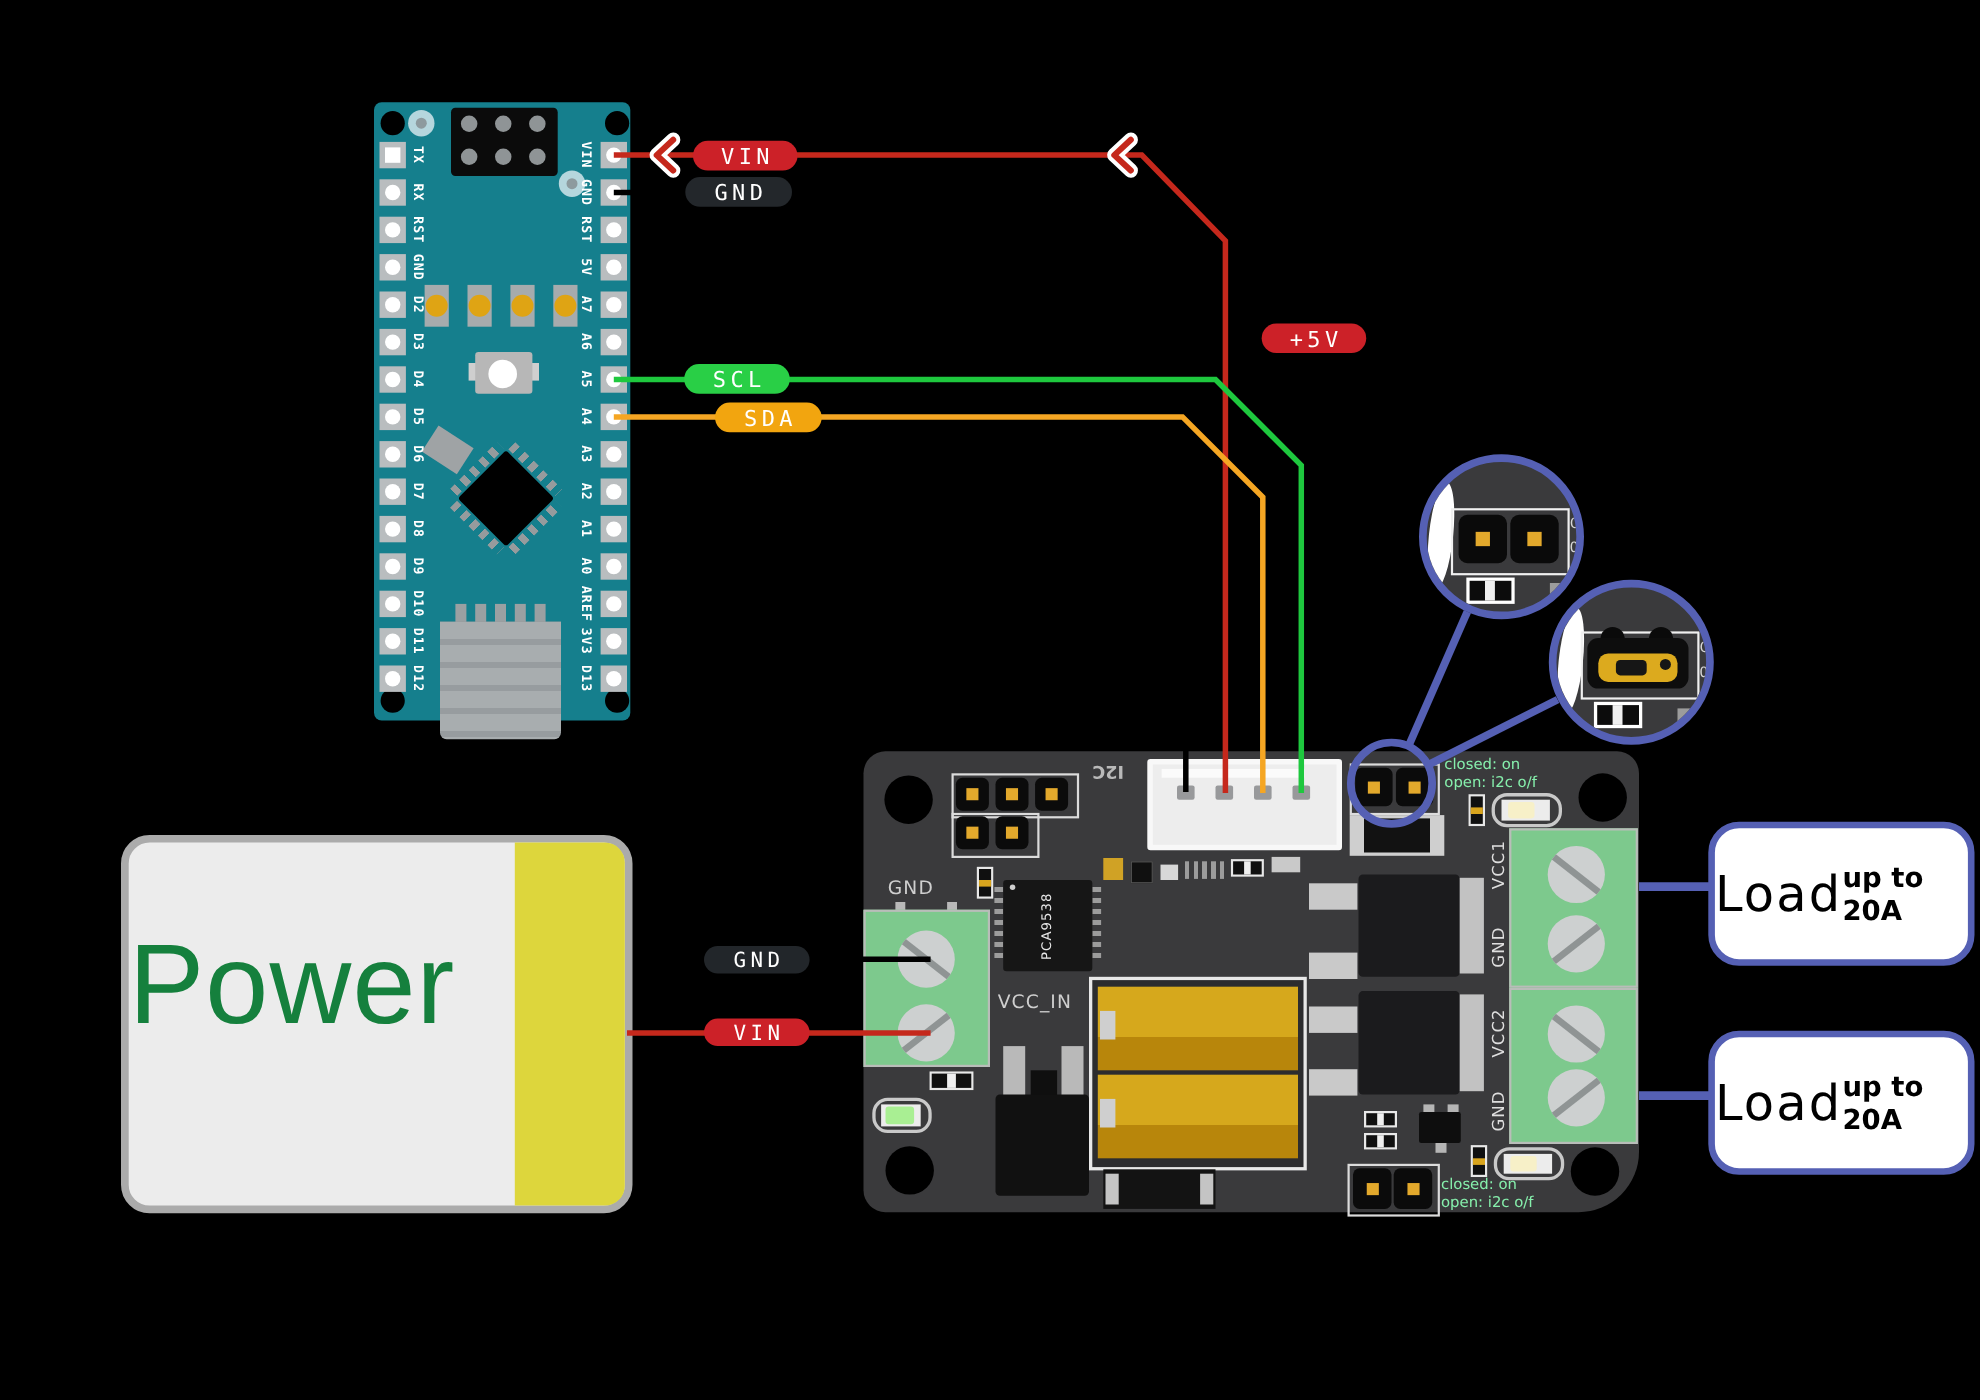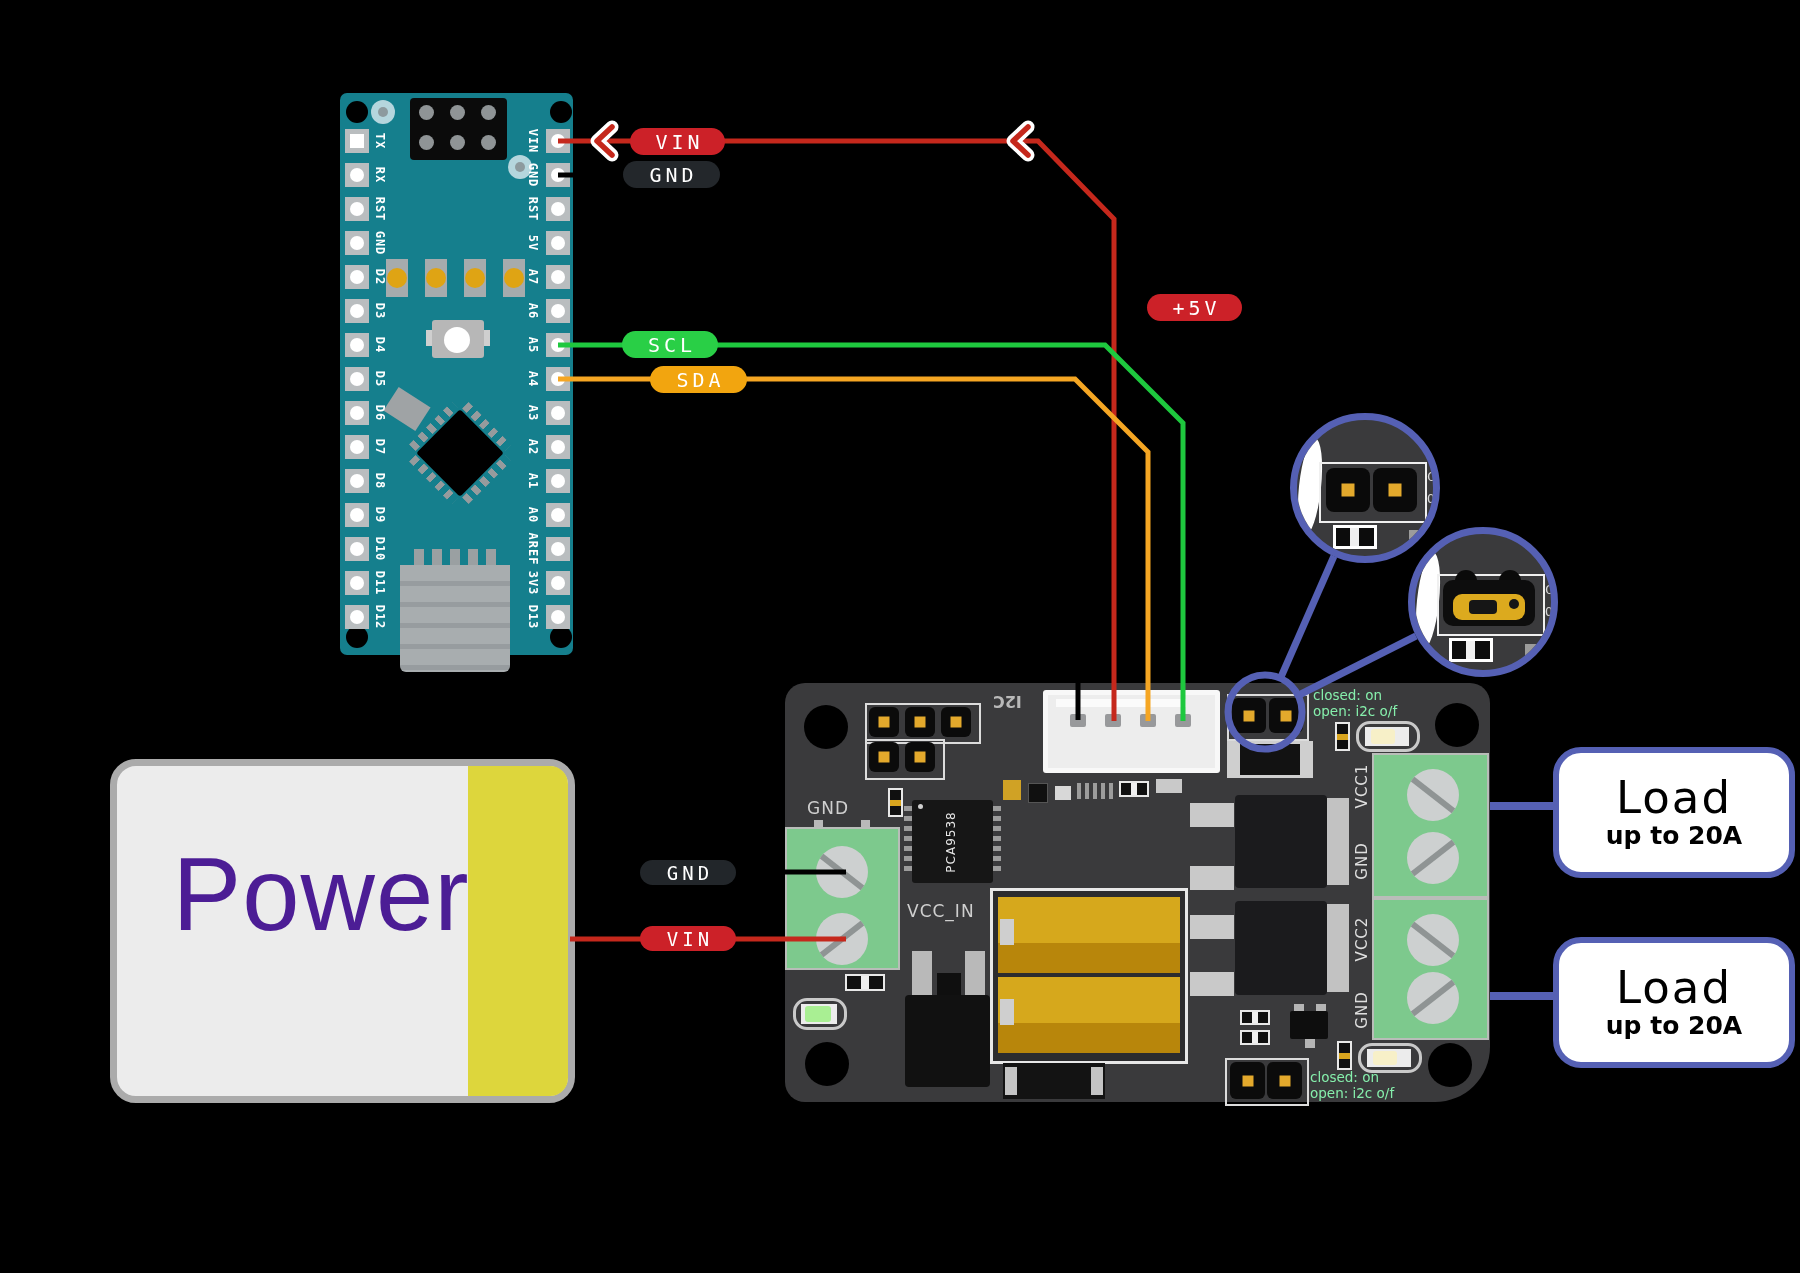--- a/index.html
+++ b/index.html
@@ -55,26 +55,26 @@
   .crescent{position:absolute;left:2px;top:18px;width:22px;height:98px;background:#fff;border-radius:50%;transform:rotate(6deg);}
   .co{position:absolute;color:#d6d6d6;font:13px "DejaVu Sans Mono",monospace;}
   .cjpin{position:absolute;background:#0a0a0a;border-radius:8px;}
   .cjpin::after{content:"";position:absolute;width:13px;height:13px;left:50%;top:50%;transform:translate(-50%,-50%);background:#e3a92c;}
   .cres{position:absolute;width:44px;height:24px;background:#0c0c0c;border:3px solid #fff;box-sizing:border-box;}
   .cres::after{content:"";position:absolute;top:0;bottom:0;left:38%;width:22%;background:#efefef;}
   
   #power{position:absolute;left:110px;top:759px;width:465px;height:344px;background:#ececec;
          border:7px solid #ababab;border-radius:26px;box-sizing:border-box;z-index:2;}
   #power .stripe{position:absolute;right:0;top:0;bottom:0;width:100px;background:#ddd63c;border-radius:0 18px 18px 0;}
-  .ptitle{position:absolute;left:0;width:360px;top:70px;text-align:center;color:#4c1d95;
-          font:103px "Liberation Sans",sans-serif;letter-spacing:1px;padding-left:24px;}
+  .ptitle{position:absolute;left:0;width:360px;top:70px;color:#15803d;
+          font:103px "Liberation Sans",sans-serif;letter-spacing:1px;}
   .psub{position:absolute;left:0;width:360px;top:182px;text-align:center;color:#141414;
         font:bold 54px "Liberation Sans",sans-serif;}
   .load{position:absolute;left:1553px;width:242px;height:131px;background:#fff;border:6px solid #5560b4;
-        border-radius:28px;box-sizing:border-box;display:flex;flex-direction:column;align-items:center;justify-content:center;z-index:5;}
+        border-radius:28px;box-sizing:border-box;display:flex;flex-direction:row;align-items:center;justify-content:center;z-index:5;}
   .load .t{font:45px "DejaVu Sans",sans-serif;color:#000;line-height:46px;letter-spacing:2px;}
   .load .s{font:bold 25px "DejaVu Sans",sans-serif;color:#000;line-height:30px;}
   #wires{position:absolute;left:0;top:0;z-index:4;pointer-events:none;}
 </style>
 </head>
 <body>
 
 <div id="stage">
 
   <div id="arduino">

